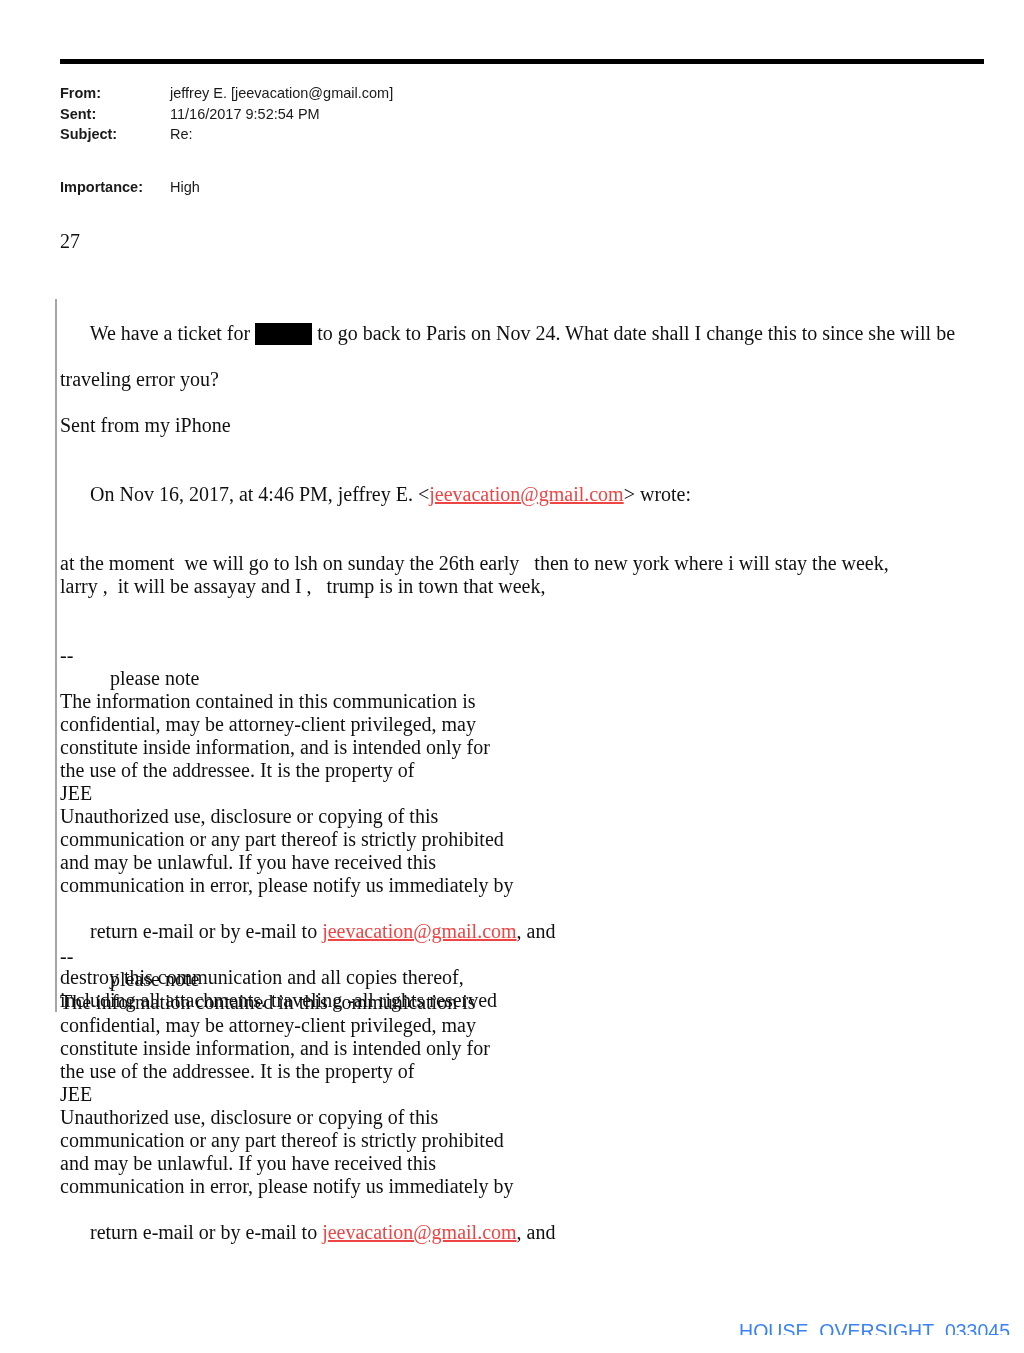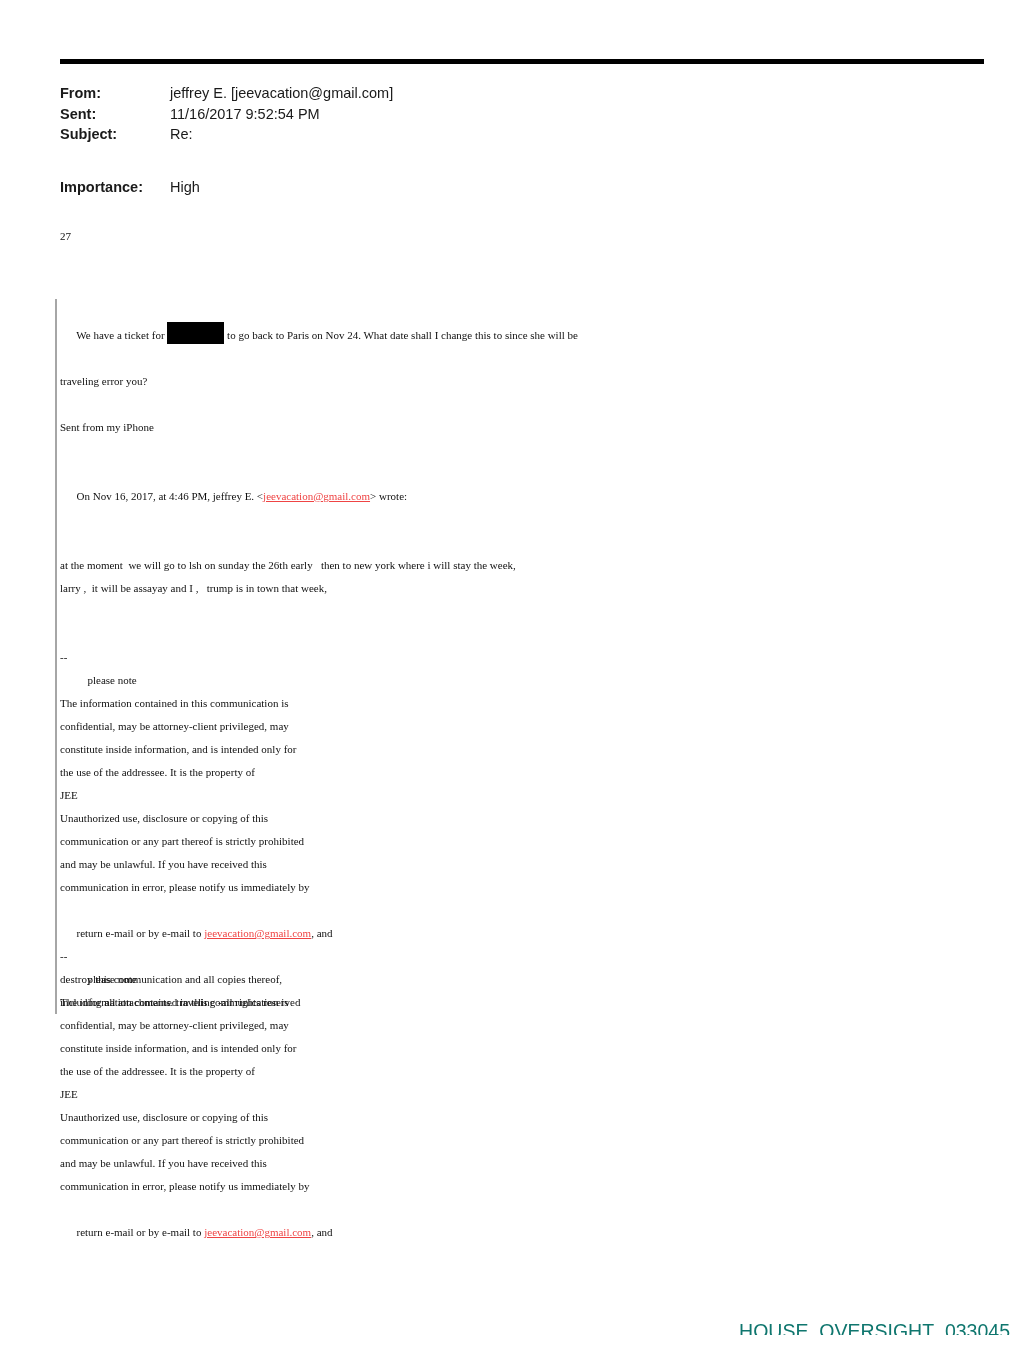--- a/index.html
+++ b/index.html
@@ -32,21 +32,21 @@
   .hlabel { width: 110px; font-weight: bold; flex: 0 0 110px; }
   .importance-row { margin-top: 32px; }
   .redact {
     display: inline-block;
     background: #000000;
   }
   .redact-header { width: 156px; height: 15px; vertical-align: -3px; margin-left: 2px; }
   .redact-wide { width: 177px; height: 22px; vertical-align: -5px; }
   .redact-small { width: 57px; height: 22px; vertical-align: -5px; }
   
-  .serif { font-family: "Liberation Serif", serif; font-size: 11px; color: #101010; }
+  .serif { font-family: "Liberation Serif", serif; font-size: 20px; color: #101010; }
   .page-number { position: absolute; left: 60px; top: 230px; }
   .reply-header { position: absolute; left: 62px; top: 274px; white-space: pre; line-height: 23px; }
   .quote-block {
     position: absolute;
     left: 55px;
     top: 299px;
     border-left: 2px solid #a6a6a6;
     padding-left: 3px;
     width: 950px;
   }
@@ -63,21 +63,21 @@
     text-decoration: underline;
     cursor: pointer;
   }
   
   .bates {
     position: absolute;
     right: 14px;
     top: 1320px;
     font-family: "Liberation Sans", sans-serif;
     font-size: 19.5px;
-    color: #0f766e;
+    color: #3b82f6;
     white-space: pre;
   }
 </style>
 </head>
 <body>
 
 <div class="page">
 
   <div class="top-rule"></div>
 

